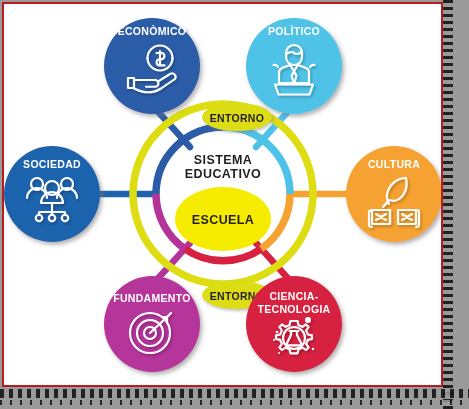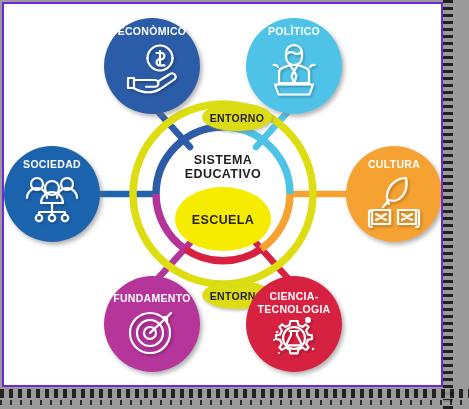--- a/index.html
+++ b/index.html
@@ -5,21 +5,21 @@
   html,body{margin:0;padding:0;background:#9a9a9a;}
   body{width:469px;height:409px;overflow:hidden;font-family:"Liberation Sans",sans-serif;}
 
   #frame{
     position:absolute;left:0;top:0;width:469px;height:409px;
     background:#9a9a9a;
   }
   #canvas{
     position:absolute;left:2px;top:2px;width:441px;height:385px;
     background:#ffffff;
-    border:2px solid #6d28d9;
+    border:2px solid #b91c1c;
     box-sizing:border-box;
     overflow:hidden;
   }
   
   #ragged-right{
     position:absolute;left:443px;top:0px;width:10px;height:409px;
     background:
       repeating-linear-gradient(to bottom,#141414 0px,#141414 3px,#9a9a9a 3px,#9a9a9a 7px);
     opacity:.9;
   }

